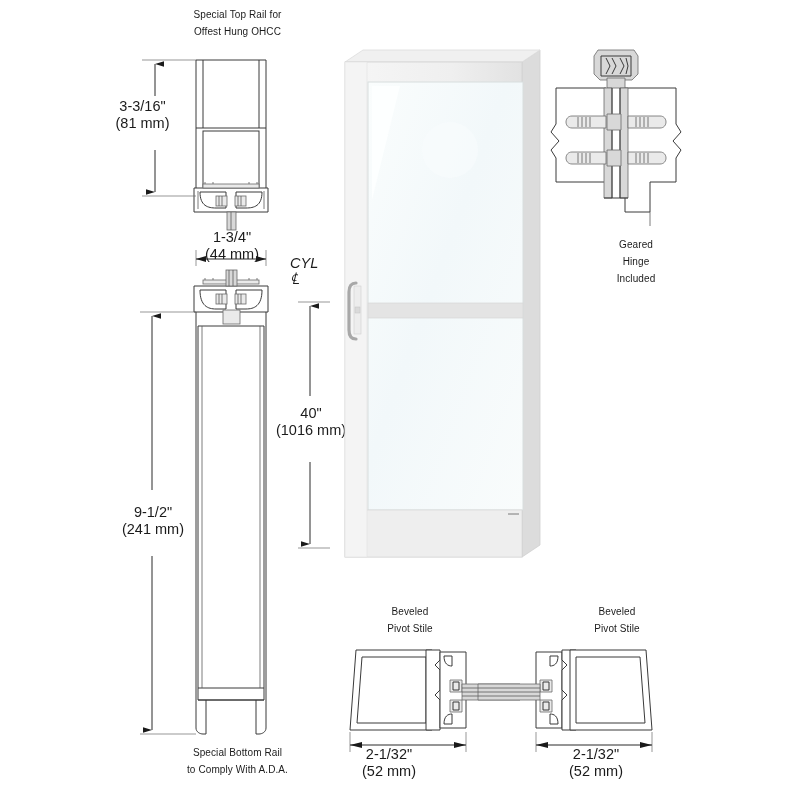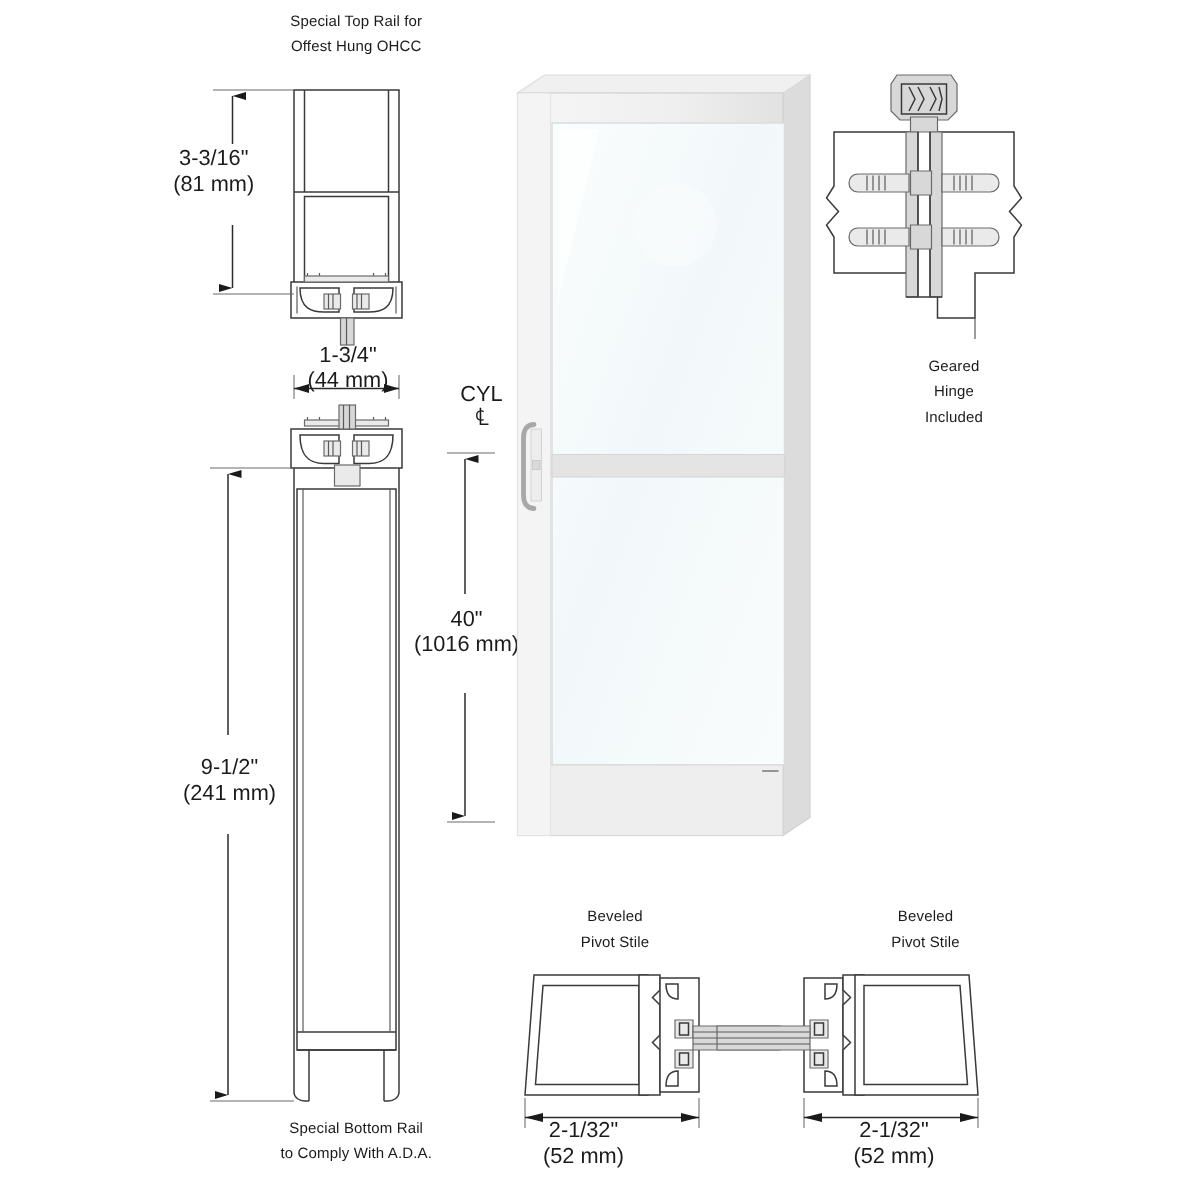--- a/index.html
+++ b/index.html
@@ -35,25 +35,26 @@
     position: absolute;
     text-align: center;
     font-family: "Liberation Sans", sans-serif;
     font-size: 14.5px;
     line-height: 17px;
     color: #1b1b1b;
     white-space: pre-line;
   }
   .cyl {
     position: absolute;
-    text-align: center;
+    text-align: left;
     font-family: "Liberation Sans", sans-serif;
     font-size: 14.5px;
     line-height: 16px;
     color: #1b1b1b;
+    font-style: italic;
   }
   .cyl .cl-glyph {
     display: block;
     font-size: 16px;
     line-height: 15px;
     letter-spacing: -1px;
   }
   svg { display: block; position: absolute; left: 0; top: 0; }
   .ln   { stroke: #3a3a3a; stroke-width: 1; fill: none; }
   .ln-t { stroke: #5a5a5a; stroke-width: 0.8; fill: none; }

